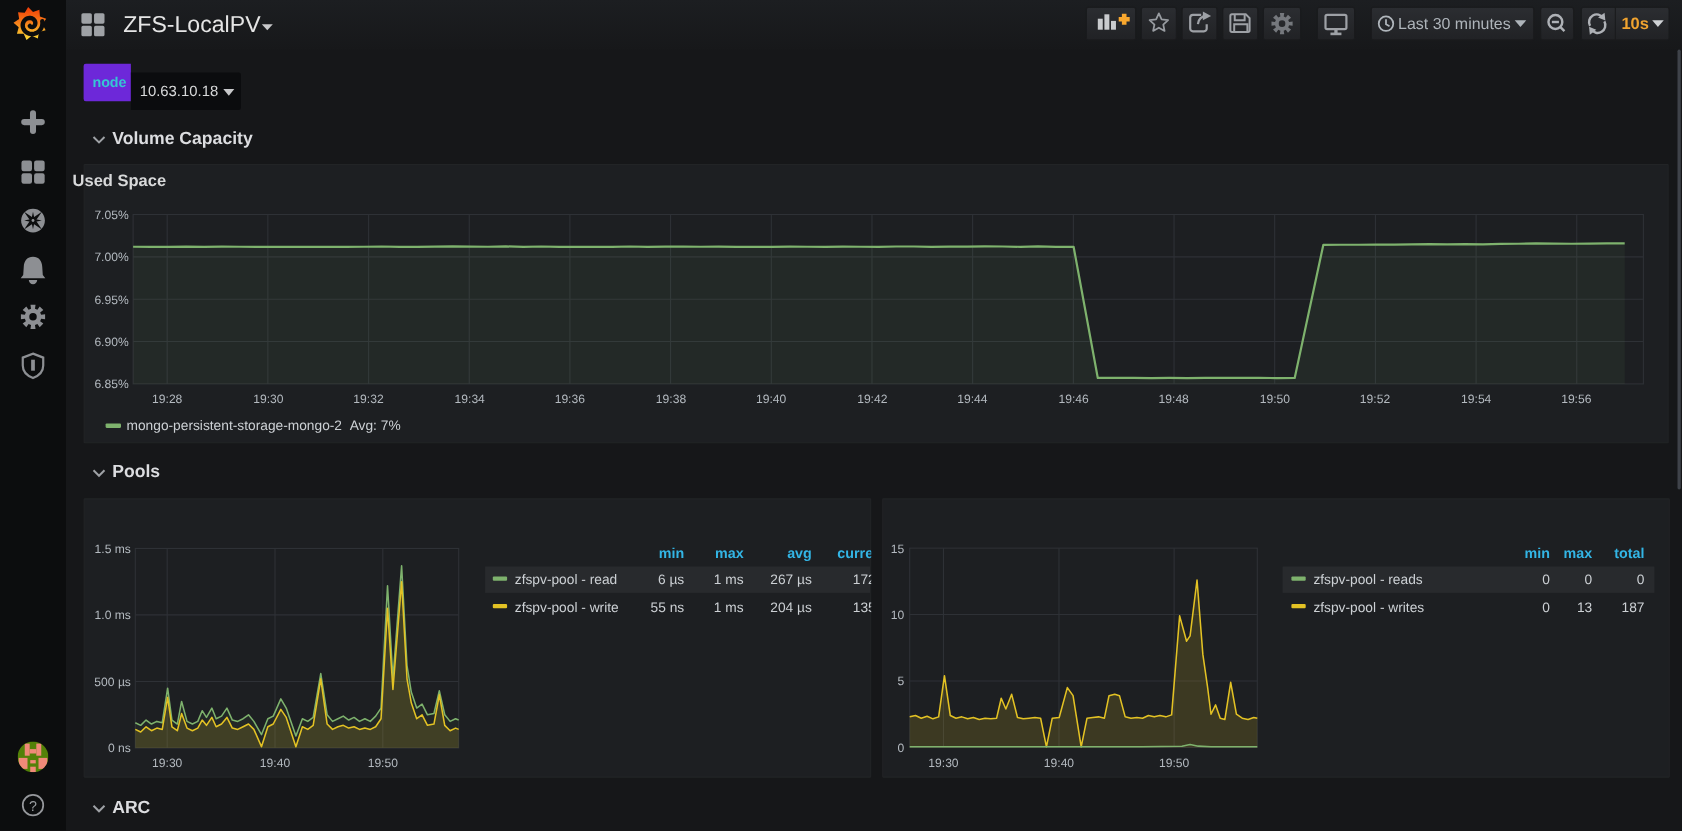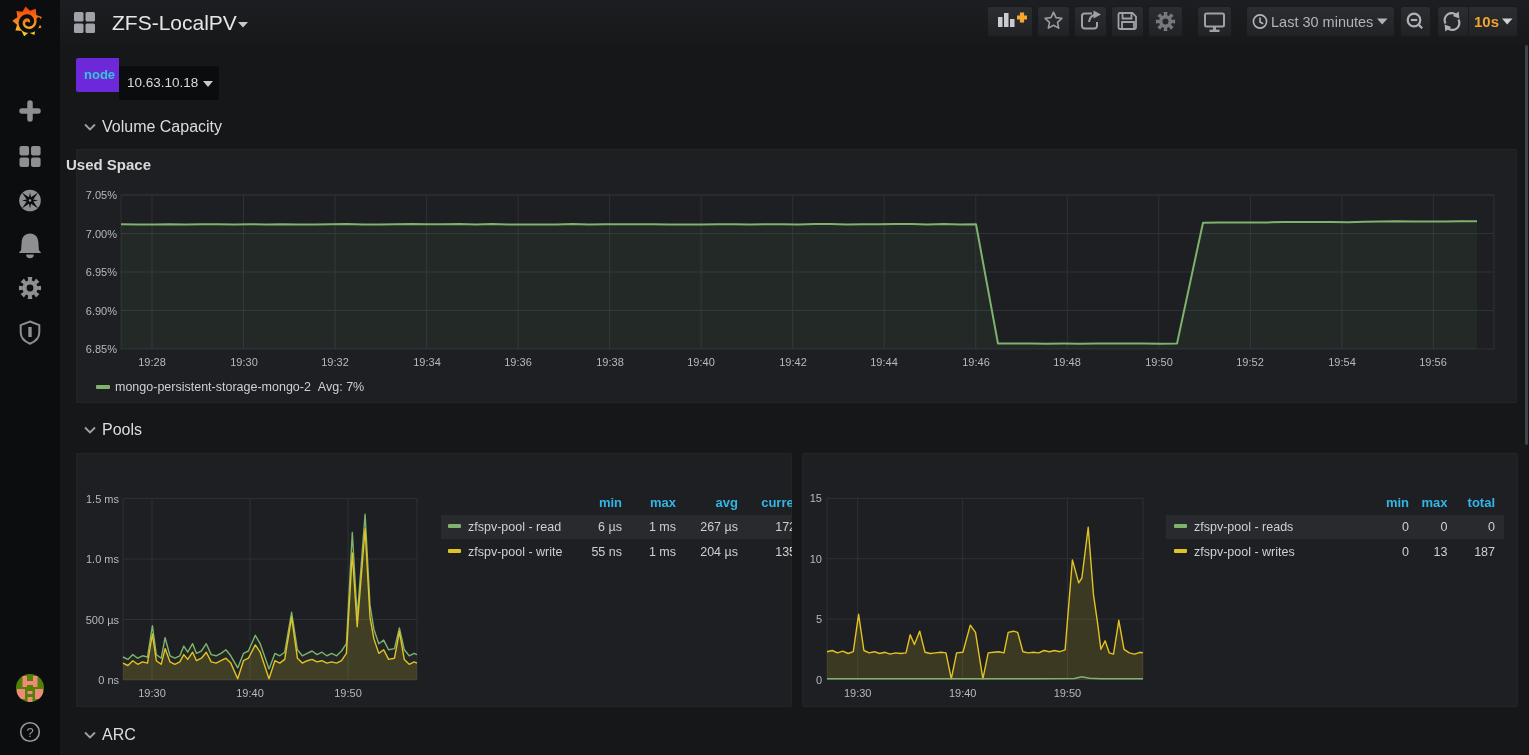--- a/index.html
+++ b/index.html
@@ -1,20 +1,20 @@
 <!DOCTYPE html>
 <html><head><meta charset="utf-8"><style>
 *{margin:0;padding:0;box-sizing:border-box}
 html,body{width:1529px;height:755px;overflow:hidden;background:#161719;font-family:"Liberation Sans",sans-serif;}
 .abs{position:absolute}
 #sidebar{position:absolute;left:0;top:0;width:60px;height:755px;background:#0c0d0e}
 #navbar{position:absolute;left:60px;top:0;width:1469px;height:45px;background:linear-gradient(180deg,#1c1e21,#17181a)}
 .navtitle{position:absolute;left:112px;top:11px;font-size:21px;color:#e5e5e5;letter-spacing:0}
 .btn{position:absolute;top:6px;height:31px;background:linear-gradient(180deg,#2b2d31,#212225);border:1px solid #1a1b1d;border-radius:3px}
-.sech{position:absolute;font-size:16px;font-weight:normal;color:#dcdde0}
+.sech{position:absolute;font-size:16px;font-weight:bold;color:#dcdde0}
 .panel{position:absolute;background:#1d1f22;border:1px solid #222426;border-radius:1px}
 .ptitle{position:absolute;top:7px;width:100%;text-align:left;font-size:15px;font-weight:bold;color:#d8d9da}
 svg{position:absolute;overflow:visible}
 text{font-family:"Liberation Sans",sans-serif}
 .ax{font-size:11px;fill:#b4bac0}
 .leg{font-size:12.5px;fill:#ccd0d4}
 .lh{font-size:13px;font-weight:bold;fill:#33b5e5}
 </style></head>
 <body>
 <div id="navbar"></div>

